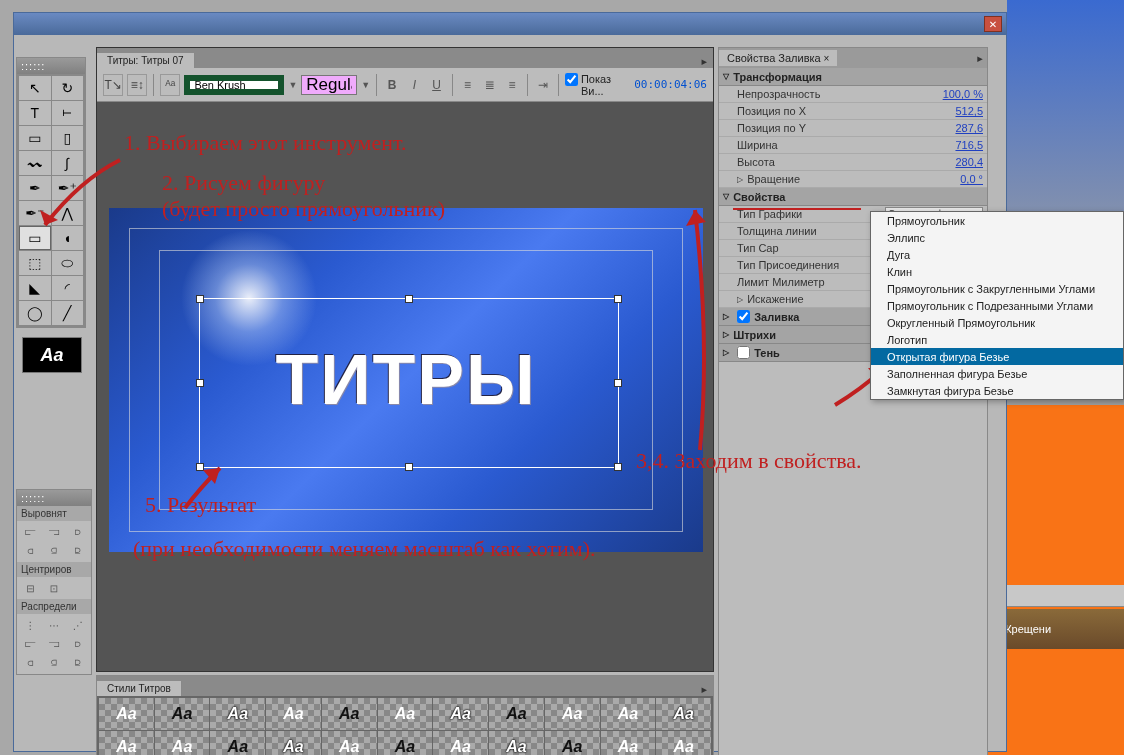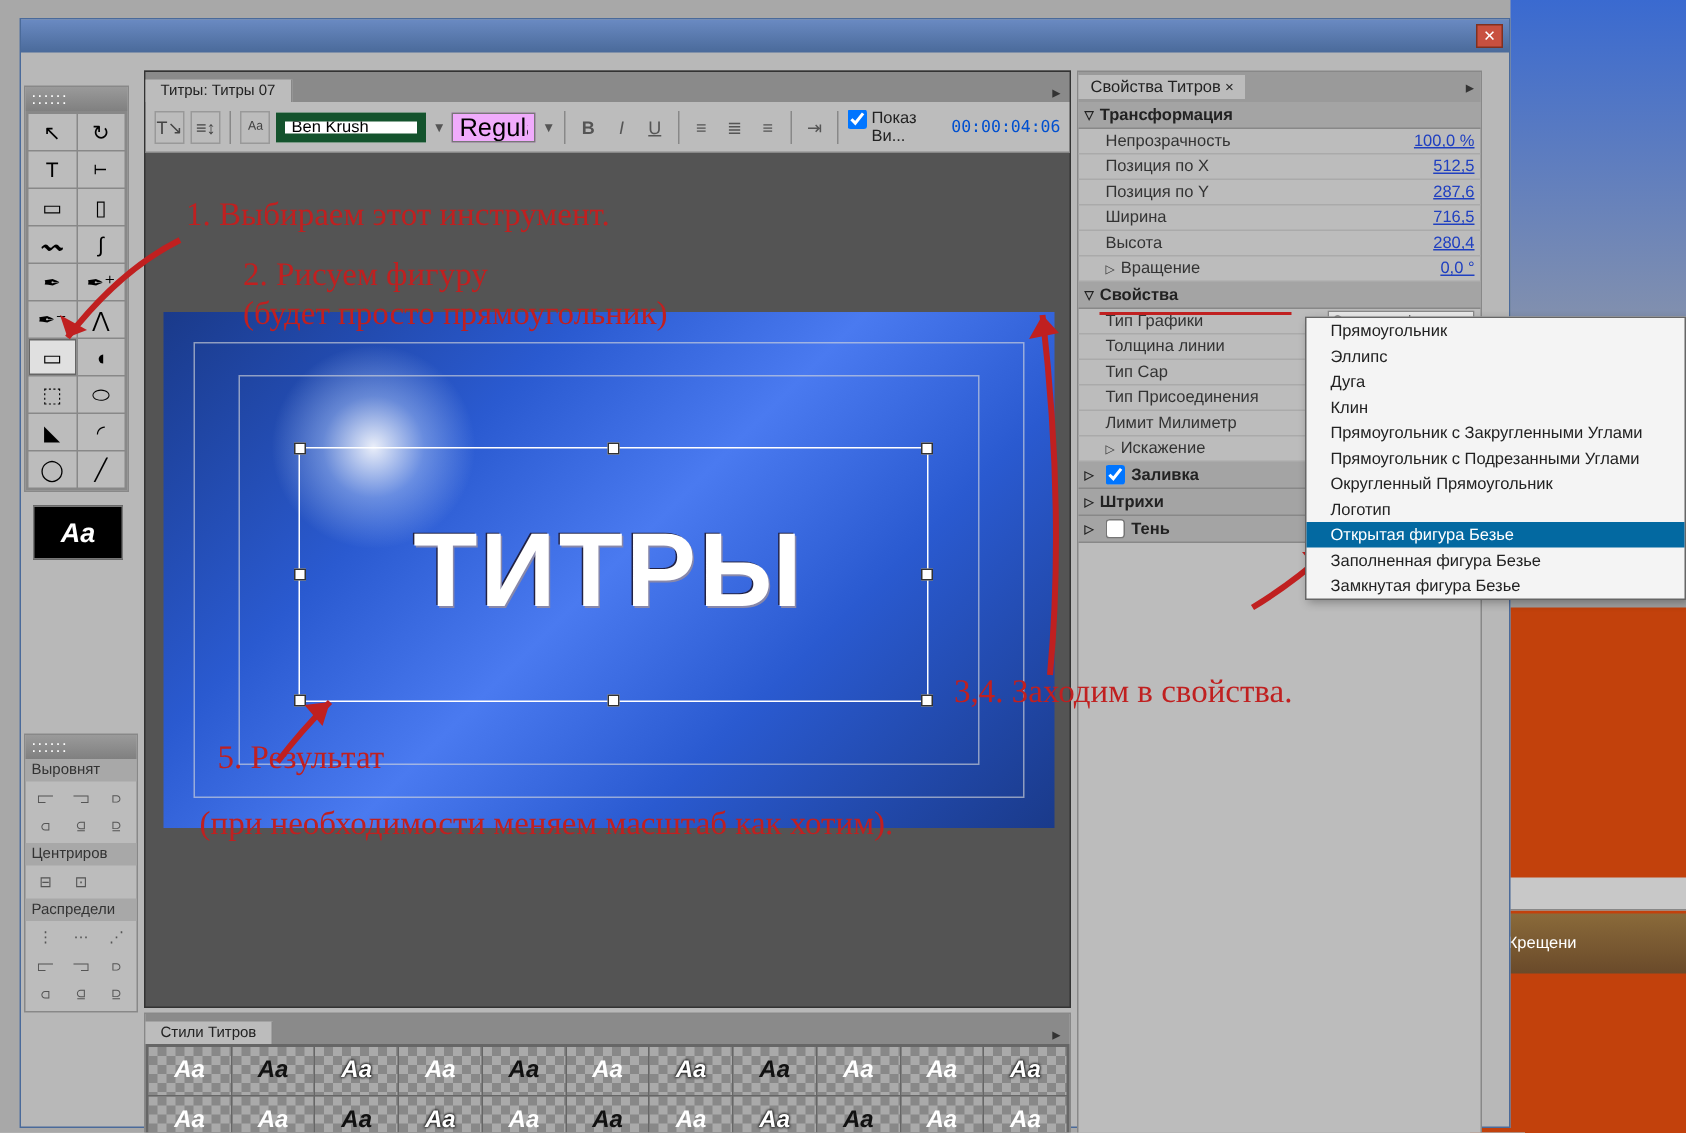--- a/index.html
+++ b/index.html
@@ -54,21 +54,21 @@
 .prop-row{height:17px;display:flex;align-items:center;padding:0 4px 0 18px;font-size:10px;color:#333;border-bottom:1px solid #aaa}
 .prop-row .lbl{flex:1}
 .prop-row .val{color:#2040c0;text-decoration:underline;min-width:50px;text-align:right;cursor:pointer}
 .prop-row .dd{width:98px;height:15px;background:#e8e8e8;border:1px solid #888;font-size:10px;padding:0 2px;display:flex;align-items:center;justify-content:space-between;cursor:pointer}
 .dropdown{position:absolute;left:870px;top:211px;width:254px;background:#f4f4f4;border:1px solid #666;box-shadow:2px 2px 6px rgba(0,0,0,.3);z-index:100}
 .dd-item{height:17px;display:flex;align-items:center;padding:0 16px;font-size:11px;color:#222;cursor:pointer}
 .dd-item.selected{background:#0369a1;color:#fff}
 .annot{position:absolute;color:#c02020;font-family:Georgia,serif;font-size:22px;pointer-events:none;white-space:nowrap}
 .redline{position:absolute;background:#c02020;pointer-events:none}
 .bg-right{position:absolute;left:1007px;top:0;width:117px;height:755px;background:linear-gradient(#3a6ad0,#a0a0a0 40%,#a0a0a0)}
-.bg-timeline{position:absolute;left:980px;top:405px;width:144px;height:350px;background:#c2410c}
+.bg-timeline{position:absolute;left:980px;top:405px;width:144px;height:350px;background:#f97316}
 .tl-track{height:22px;background:#c8c8c8;border-bottom:1px solid #888;margin-top:180px}
 .tl-clip{height:40px;background:linear-gradient(#8a6a3a,#6a4a2a);margin-top:2px;display:flex;align-items:center;padding:0 4px;color:#fff;font-size:10px;overflow:hidden}
 svg.redarr{position:absolute;pointer-events:none}
 </style>
 </head>
 <body>
 
 <div class="bg-right"></div>
 <div class="bg-timeline">
   <div class="tl-track"></div>
@@ -221,21 +221,21 @@
         <div class="stylecell">Aa</div>
         <div class="stylecell outline">Aa</div>
         <div class="stylecell dark">Aa</div>
         <div class="stylecell">Aa</div>
         <div class="stylecell">Aa</div>
       </div>
   </div>
 
   <div class="props">
     <div class="props-tab">
-      <div class="tab"><span>Свойства Титров</span> ×</div>
+      <div class="tab"><span>Свойства Заливка</span> ×</div>
       <div class="menu">▸</div>
     </div>
     <div class="section-h">
         <span class="tri">▽</span>
         <span>Трансформация</span>
       </div>
     <div id="transform-rows">
         <div class="prop-row">
           <span class="lbl">Непрозрачность</span>
           <span class="val">100,0 %</span>

